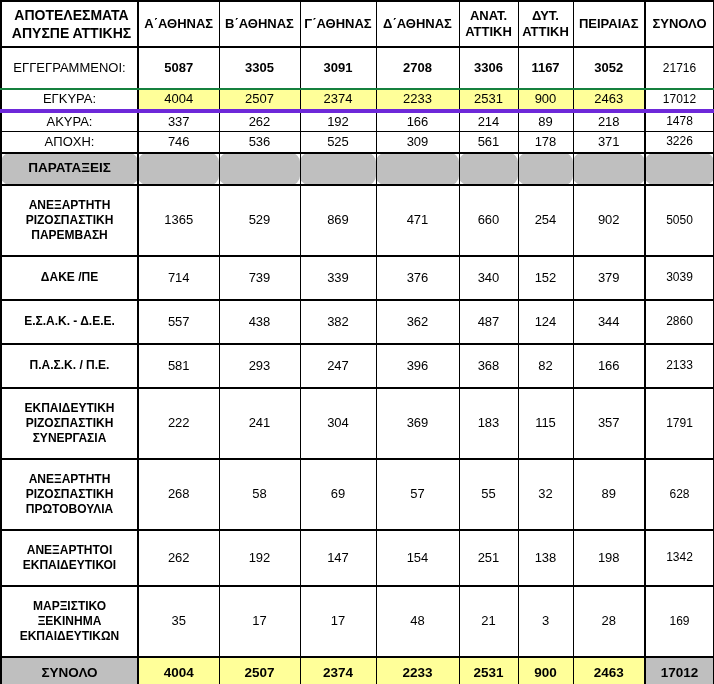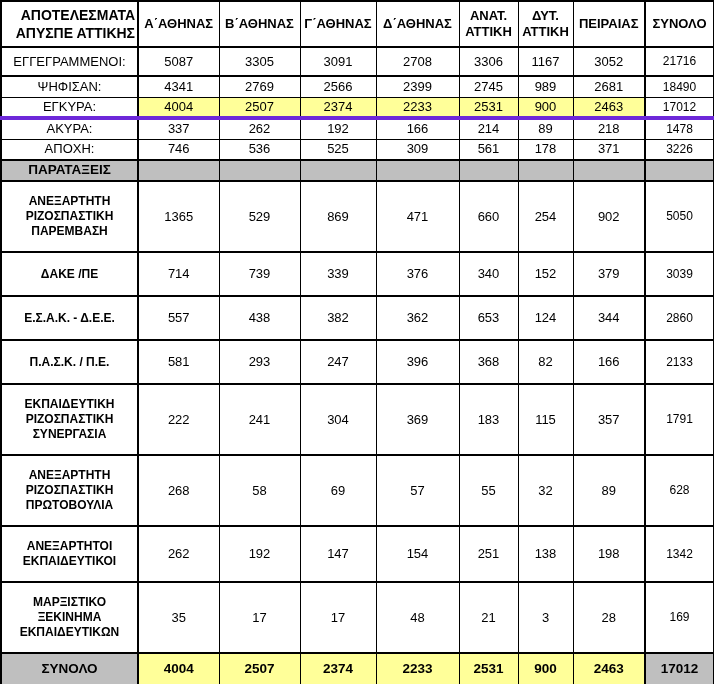--- a/index.html
+++ b/index.html
@@ -33,43 +33,44 @@
     line-height: 1.25;
   }
   
   td.col-header {
     font-weight: 700;
     font-size: 13px;
     height: 42px;
     border-bottom: 2px solid #000;
   }
   td.title-cell {
-    text-align: right;
+    text-align: center;
     font-weight: 700;
     font-size: 14px;
     padding: 4px 2px 4px 6px;
     border-bottom: 2px solid #000;
     line-height: 1.3;
   }
   
   .label-cell  { border-right: 2px solid #000; }
   .total-cell  { border-left: 2px solid #000; font-weight: 400; font-size: 12px; }
   
-  .row-registered td { height: 29px; border-bottom: 2px solid #000000; }
-  .row-registered .value-cell { font-weight: 400; }
+  .row-registered td { height: 42px; border-bottom: 2px solid #15803d; }
+  .row-registered .value-cell { font-weight: 700; }
   .row-stat td { height: 21px; }
   .row-valid td { height: 19px; border-bottom: 4px solid #6d28d9; }
   .row-valid .value-cell { background: #FFFF99; }
   
   .row-section td {
     background: #BFBFBF;
-    height: 21px;
+    height: 32px;
     border-top: 2px solid #000;
     font-weight: 700;
     font-size: 13.5px;
+    border-radius: 9px;
   }
   
   .row-party td {
     border-top: 2px solid #000;
     padding: 12px 3px;
     height: 44px;
   }
   .row-party .label-cell {
     font-weight: 700;
     font-size: 12px;
@@ -121,31 +122,20 @@
           <td class="label-cell">ΕΓΓΕΓΡΑΜΜΕΝΟΙ:</td>
           <td class="value-cell">5087</td>
           <td class="value-cell">3305</td>
           <td class="value-cell">3091</td>
           <td class="value-cell">2708</td>
           <td class="value-cell">3306</td>
           <td class="value-cell">1167</td>
           <td class="value-cell">3052</td>
           <td class="total-cell">21716</td>
         </tr>
-        <tr class="row-stat">
-          <td class="label-cell">ΨΗΦΙΣΑΝ:</td>
-          <td class="value-cell">4341</td>
-          <td class="value-cell">2769</td>
-          <td class="value-cell">2566</td>
-          <td class="value-cell">2399</td>
-          <td class="value-cell">2745</td>
-          <td class="value-cell">989</td>
-          <td class="value-cell">2681</td>
-          <td class="total-cell">18490</td>
-        </tr>
         <tr class="row-valid">
           <td class="label-cell">ΕΓΚΥΡΑ:</td>
           <td class="value-cell">4004</td>
           <td class="value-cell">2507</td>
           <td class="value-cell">2374</td>
           <td class="value-cell">2233</td>
           <td class="value-cell">2531</td>
           <td class="value-cell">900</td>
           <td class="value-cell">2463</td>
           <td class="total-cell">17012</td>
@@ -204,21 +194,21 @@
           <td class="value-cell">152</td>
           <td class="value-cell">379</td>
           <td class="total-cell">3039</td>
         </tr>
         <tr class="row-party">
           <td class="label-cell">Ε.Σ.Α.Κ. -  Δ.Ε.Ε.</td>
           <td class="value-cell">557</td>
           <td class="value-cell">438</td>
           <td class="value-cell">382</td>
           <td class="value-cell">362</td>
-          <td class="value-cell">653</td>
+          <td class="value-cell">487</td>
           <td class="value-cell">124</td>
           <td class="value-cell">344</td>
           <td class="total-cell">2860</td>
         </tr>
         <tr class="row-party">
           <td class="label-cell">Π.Α.Σ.Κ. / Π.Ε.</td>
           <td class="value-cell">581</td>
           <td class="value-cell">293</td>
           <td class="value-cell">247</td>
           <td class="value-cell">396</td>

